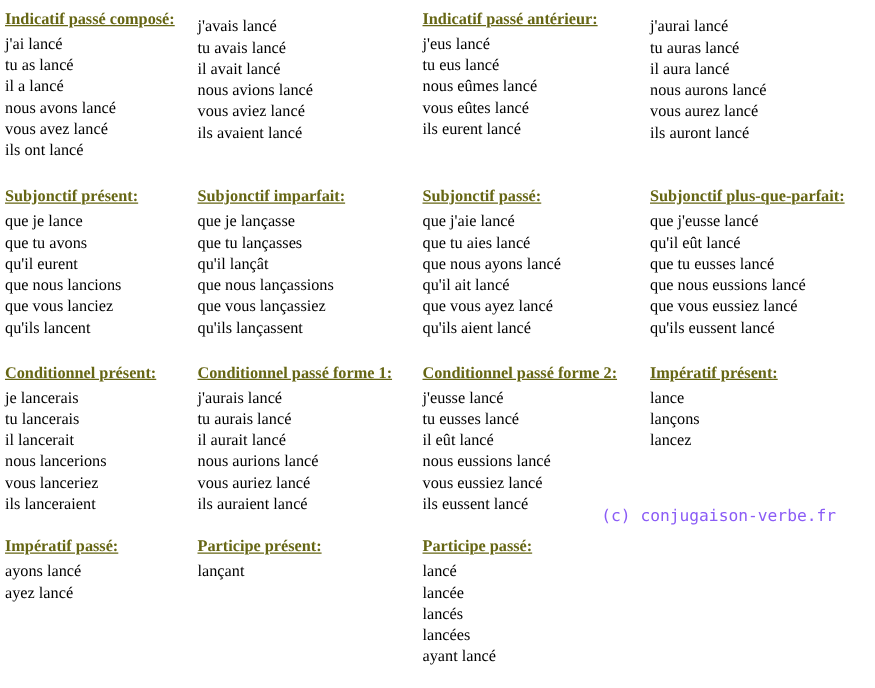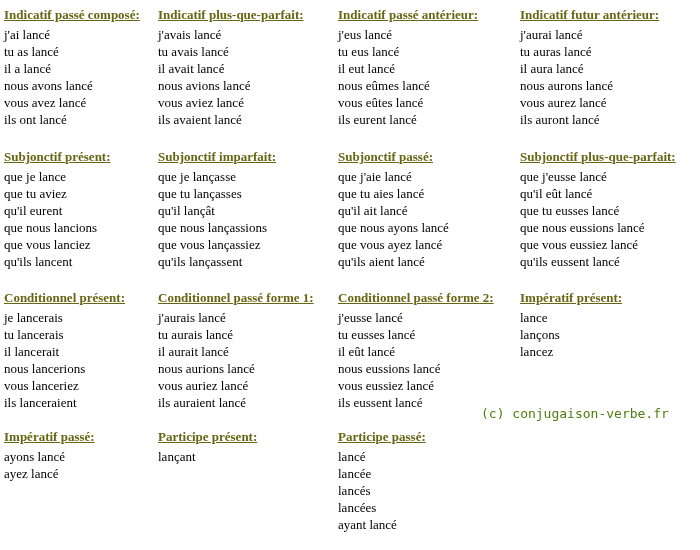--- a/index.html
+++ b/index.html
@@ -33,21 +33,21 @@
     margin-top: 4px;
     line-height: 17px;
     white-space: nowrap;
   }
   .copyright {
     position: absolute;
     left: 481px;
     top: 406px;
     font-family: "DejaVu Sans Mono", monospace;
     font-size: 13px;
-    color: #4d7c0f;
+    color: #8b5cf6;
     white-space: nowrap;
   }
 </style>
 </head>
 <body>
 
 <div class="grid">
 
   <section class="cell">
     <h2 class="hd">Indicatif passé composé:</h2>
@@ -55,60 +55,57 @@
       <li>j'ai lancé</li>
       <li>tu as lancé</li>
       <li>il a lancé</li>
       <li>nous avons lancé</li>
       <li>vous avez lancé</li>
       <li>ils ont lancé</li>
     </ul>
   </section>
 
   <section class="cell">
-    <h2 class="hd">Indicatif plus-que-parfait:</h2>
     <ul class="forms">
       <li>j'avais lancé</li>
       <li>tu avais lancé</li>
       <li>il avait lancé</li>
       <li>nous avions lancé</li>
       <li>vous aviez lancé</li>
       <li>ils avaient lancé</li>
     </ul>
   </section>
 
   <section class="cell">
     <h2 class="hd">Indicatif passé antérieur:</h2>
     <ul class="forms">
       <li>j'eus lancé</li>
       <li>tu eus lancé</li>
-      <li>il eut lancé</li>
       <li>nous eûmes lancé</li>
       <li>vous eûtes lancé</li>
       <li>ils eurent lancé</li>
     </ul>
   </section>
 
   <section class="cell">
-    <h2 class="hd">Indicatif futur antérieur:</h2>
     <ul class="forms">
       <li>j'aurai lancé</li>
       <li>tu auras lancé</li>
       <li>il aura lancé</li>
       <li>nous aurons lancé</li>
       <li>vous aurez lancé</li>
       <li>ils auront lancé</li>
     </ul>
   </section>
 
   <section class="cell">
     <h2 class="hd">Subjonctif présent:</h2>
     <ul class="forms">
       <li>que je lance</li>
-      <li>que tu aviez</li>
+      <li>que tu avons</li>
       <li>qu'il eurent</li>
       <li>que nous lancions</li>
       <li>que vous lanciez</li>
       <li>qu'ils lancent</li>
     </ul>
   </section>
 
   <section class="cell">
     <h2 class="hd">Subjonctif imparfait:</h2>
     <ul class="forms">
@@ -119,22 +116,22 @@
       <li>que vous lançassiez</li>
       <li>qu'ils lançassent</li>
     </ul>
   </section>
 
   <section class="cell">
     <h2 class="hd">Subjonctif passé:</h2>
     <ul class="forms">
       <li>que j'aie lancé</li>
       <li>que tu aies lancé</li>
+      <li>que nous ayons lancé</li>
       <li>qu'il ait lancé</li>
-      <li>que nous ayons lancé</li>
       <li>que vous ayez lancé</li>
       <li>qu'ils aient lancé</li>
     </ul>
   </section>
 
   <section class="cell">
     <h2 class="hd">Subjonctif plus-que-parfait:</h2>
     <ul class="forms">
       <li>que j'eusse lancé</li>
       <li>qu'il eût lancé</li>

